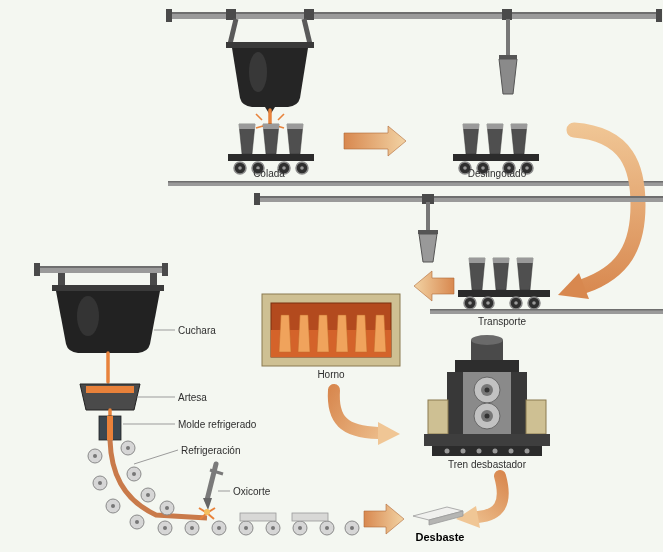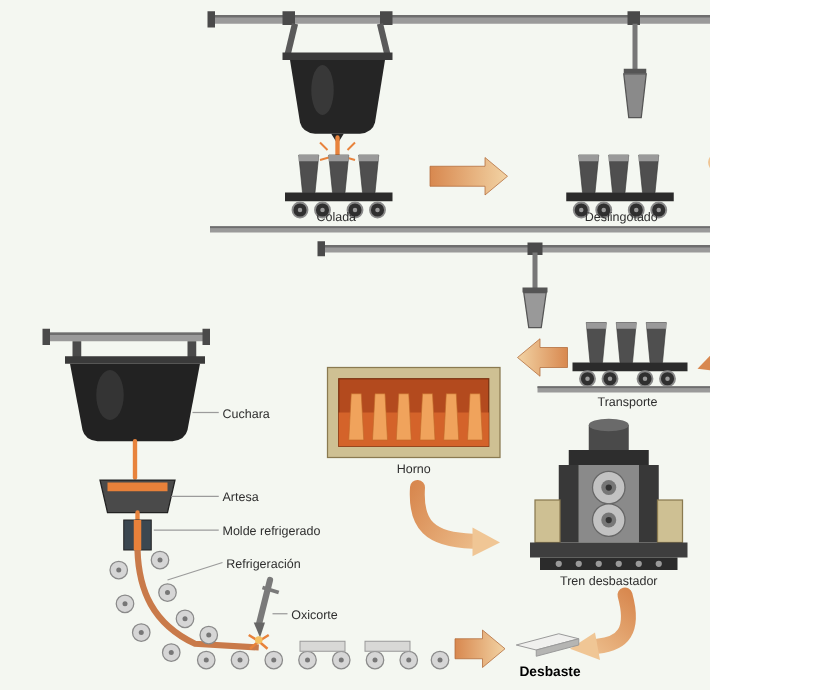--- a/index.html
+++ b/index.html
@@ -1,16 +1,16 @@
 <!DOCTYPE html>
 <html><head>
 <meta charset="utf-8">
 <style>
   html,body{margin:0;padding:0;background:#fff;}
-  .stage{position:relative;width:568px;height:552px;background:#f4f7f1;overflow:hidden;
+  .stage{position:relative;width:663px;height:552px;background:#f4f7f1;overflow:hidden;
          font-family:"Liberation Sans",sans-serif;}
   svg{position:absolute;left:0;top:0;}
   .lbl{font:10px "Liberation Sans",sans-serif;fill:#2e2e2e;}
   .lbl-bold{font:bold 11px "Liberation Sans",sans-serif;fill:#000;}
   .leader{stroke:#9b9b9b;stroke-width:1;}
   .rail{fill:#9a9a9a;}
   .rail-edge{fill:#6e6e6e;}
   .machine{fill:#2b2b2b;}
   .roller{fill:#d6d6d6;stroke:#8a8a8a;stroke-width:1;}
   .roller-dot{fill:#777;}

